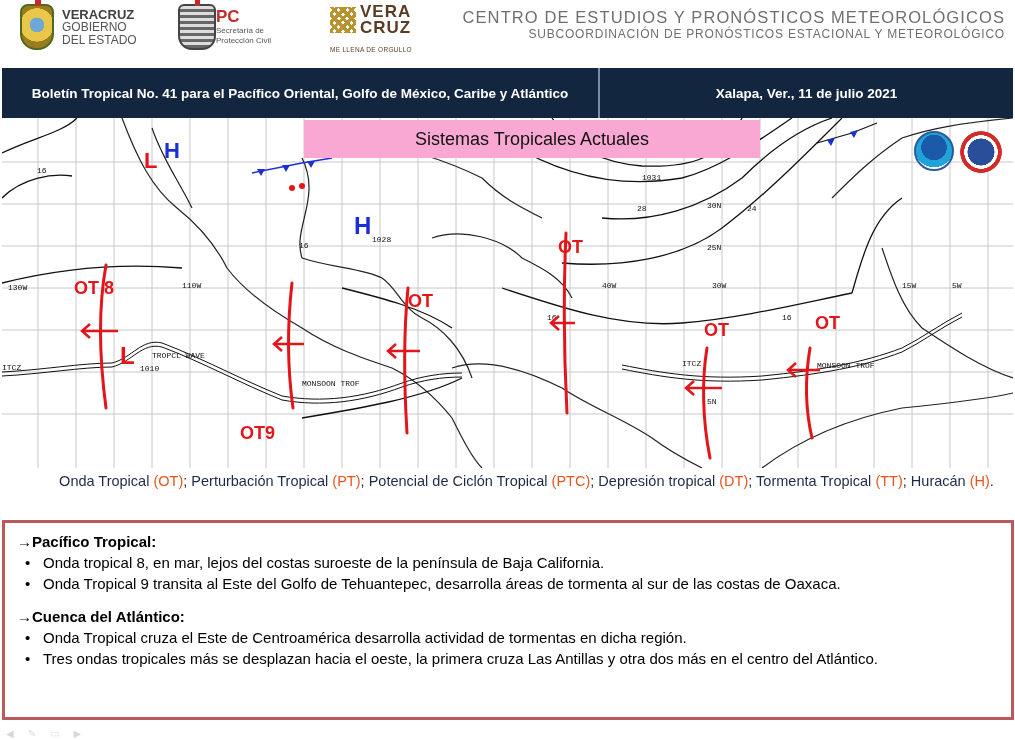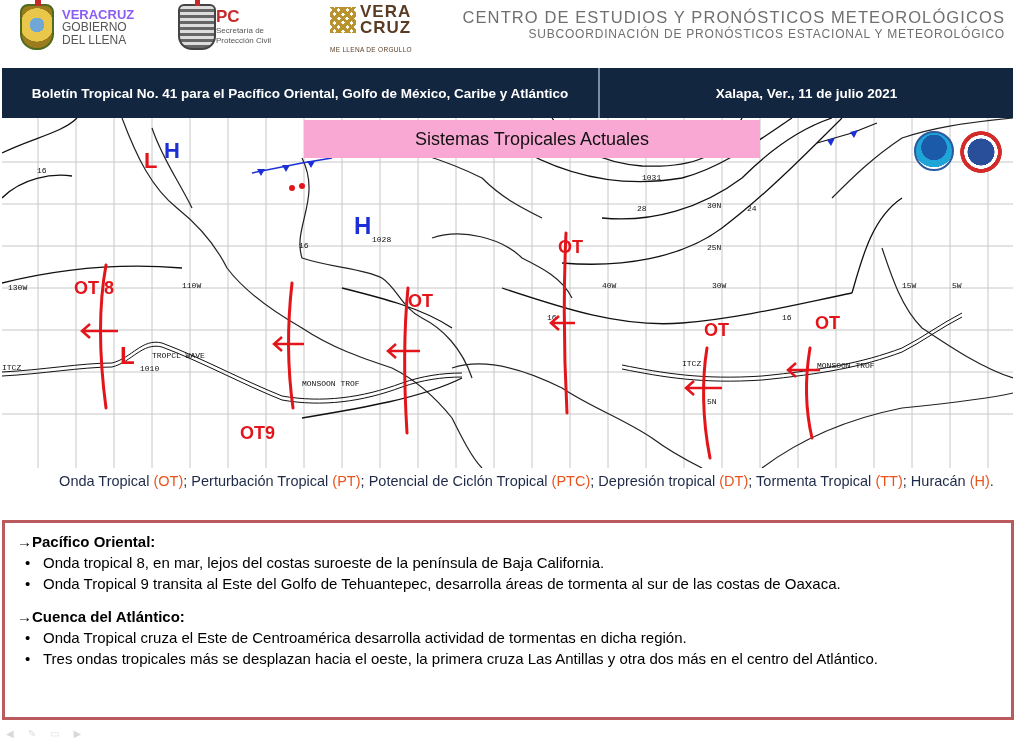--- a/index.html
+++ b/index.html
@@ -9,21 +9,21 @@
   
   .topbar { position: absolute; left: 0; top: 0; width: 1015px; height: 66px; }
   .logo { position: absolute; top: 4px; display: flex; align-items: center; }
   .logo-ver { left: 20px; }
   .logo-pc { left: 178px; }
   .logo-veracruz { left: 330px; }
   .shield { width: 34px; height: 46px; border-radius: 8px 8px 16px 16px;
             background: radial-gradient(circle at 50% 45%, #6fa8d6 0 26%, #e9c74a 27% 60%, #9a7b1d 61%); border: 2px solid #4f6b1c; position: relative; }
   .shield::before { content: ""; position: absolute; left: 13px; top: -9px; width: 6px; height: 9px; background: #c52a2a; }
   .ver-text { margin-left: 8px; line-height: 13px; font-size: 12px; color: #555; }
-  .ver-text .b { font-weight: bold; color: #8b5cf6; font-size: 13px; }
+  .ver-text .b { font-weight: bold; color: #404040; font-size: 13px; }
   .pc-shield { width: 38px; height: 46px; border: 2px solid #444; border-radius: 6px 6px 14px 14px;
                background: repeating-linear-gradient(0deg, #666 0 3px, #ddd 3px 6px); position: relative; }
   .pc-shield::before { content: ""; position: absolute; left: 15px; top: -9px; width: 5px; height: 9px; background: #c52a2a; }
   .pc-text { margin-left: 0; line-height: 10px; font-size: 8px; color: #555; }
   .pc-text .b { font-weight: bold; font-size: 17px; color: #c62b2b; line-height: 18px; display: block; }
   .vc-knot { width: 26px; height: 26px; background:
              repeating-linear-gradient(45deg, #b9932e 0 3px, transparent 3px 6px),
              repeating-linear-gradient(-45deg, #b9932e 0 3px, transparent 3px 6px); }
   .vc-text { margin-left: 4px; font-weight: bold; color: #5a3c24; font-size: 17px; line-height: 16px; letter-spacing: 1px; }
   .vc-tag { position: absolute; left: 330px; top: 46px; font-size: 6.5px; color: #5a3c24; letter-spacing: .3px; }
@@ -65,21 +65,21 @@
 </style>
 </head>
 <body>
 
 <div class="topbar">
   <div class="logo logo-ver">
     <div class="shield"></div>
     <div class="ver-text">
       <div class="b">VERACRUZ</div>
       <div>GOBIERNO</div>
-      <div>DEL LLENA</div>
+      <div>DEL ESTADO</div>
     </div>
   </div>
   <div class="logo logo-pc">
     <div class="pc-shield"></div>
     <div class="pc-text">
       <span class="b">PC</span>
       <div>Secretaría de</div>
       <div>Protección Civil</div>
     </div>
   </div>
@@ -255,21 +255,21 @@
 <div class="legend">
   <span><span>Onda Tropical</span> <span class="abbr">(<span>OT</span>)</span>; </span>
   <span><span>Perturbación Tropical</span> <span class="abbr">(<span>PT</span>)</span>; </span>
   <span><span>Potencial de Ciclón Tropical</span> <span class="abbr">(<span>PTC</span>)</span>; </span>
   <span><span>Depresión tropical</span> <span class="abbr">(<span>DT</span>)</span>; </span>
   <span><span>Tormenta Tropical</span> <span class="abbr">(<span>TT</span>)</span>; </span>
   <span><span>Huracán</span> <span class="abbr">(<span>H</span>)</span>.</span>
 </div>
 
 <div class="box">
-  <div class="hdr">→Pacífico Oriental:</div>
+  <div class="hdr">→Pacífico Tropical:</div>
   <div class="item"><span class="b">Onda tropical 8,</span><span> en mar, lejos del costas suroeste de la península de Baja California.</span></div>
   <div class="item"><span class="b">Onda Tropical 9</span><span> transita al Este del Golfo de Tehuantepec, desarrolla áreas de tormenta al sur de las costas de Oaxaca.</span></div>
   <div class="gap"></div>
   <div class="hdr">→Cuenca del Atlántico:</div>
   <div class="item"><span class="b">Onda Tropical</span><span> cruza el Este de Centroamérica desarrolla actividad de tormentas en dicha región.</span></div>
   <div class="item"><span class="b">Tres ondas tropicales</span><span> más se desplazan hacia el oeste, la primera cruza Las Antillas y otra dos más en el centro del Atlántico.</span></div>
 </div>
 
 <div class="foot-ctrl">
   <span>◀</span>

